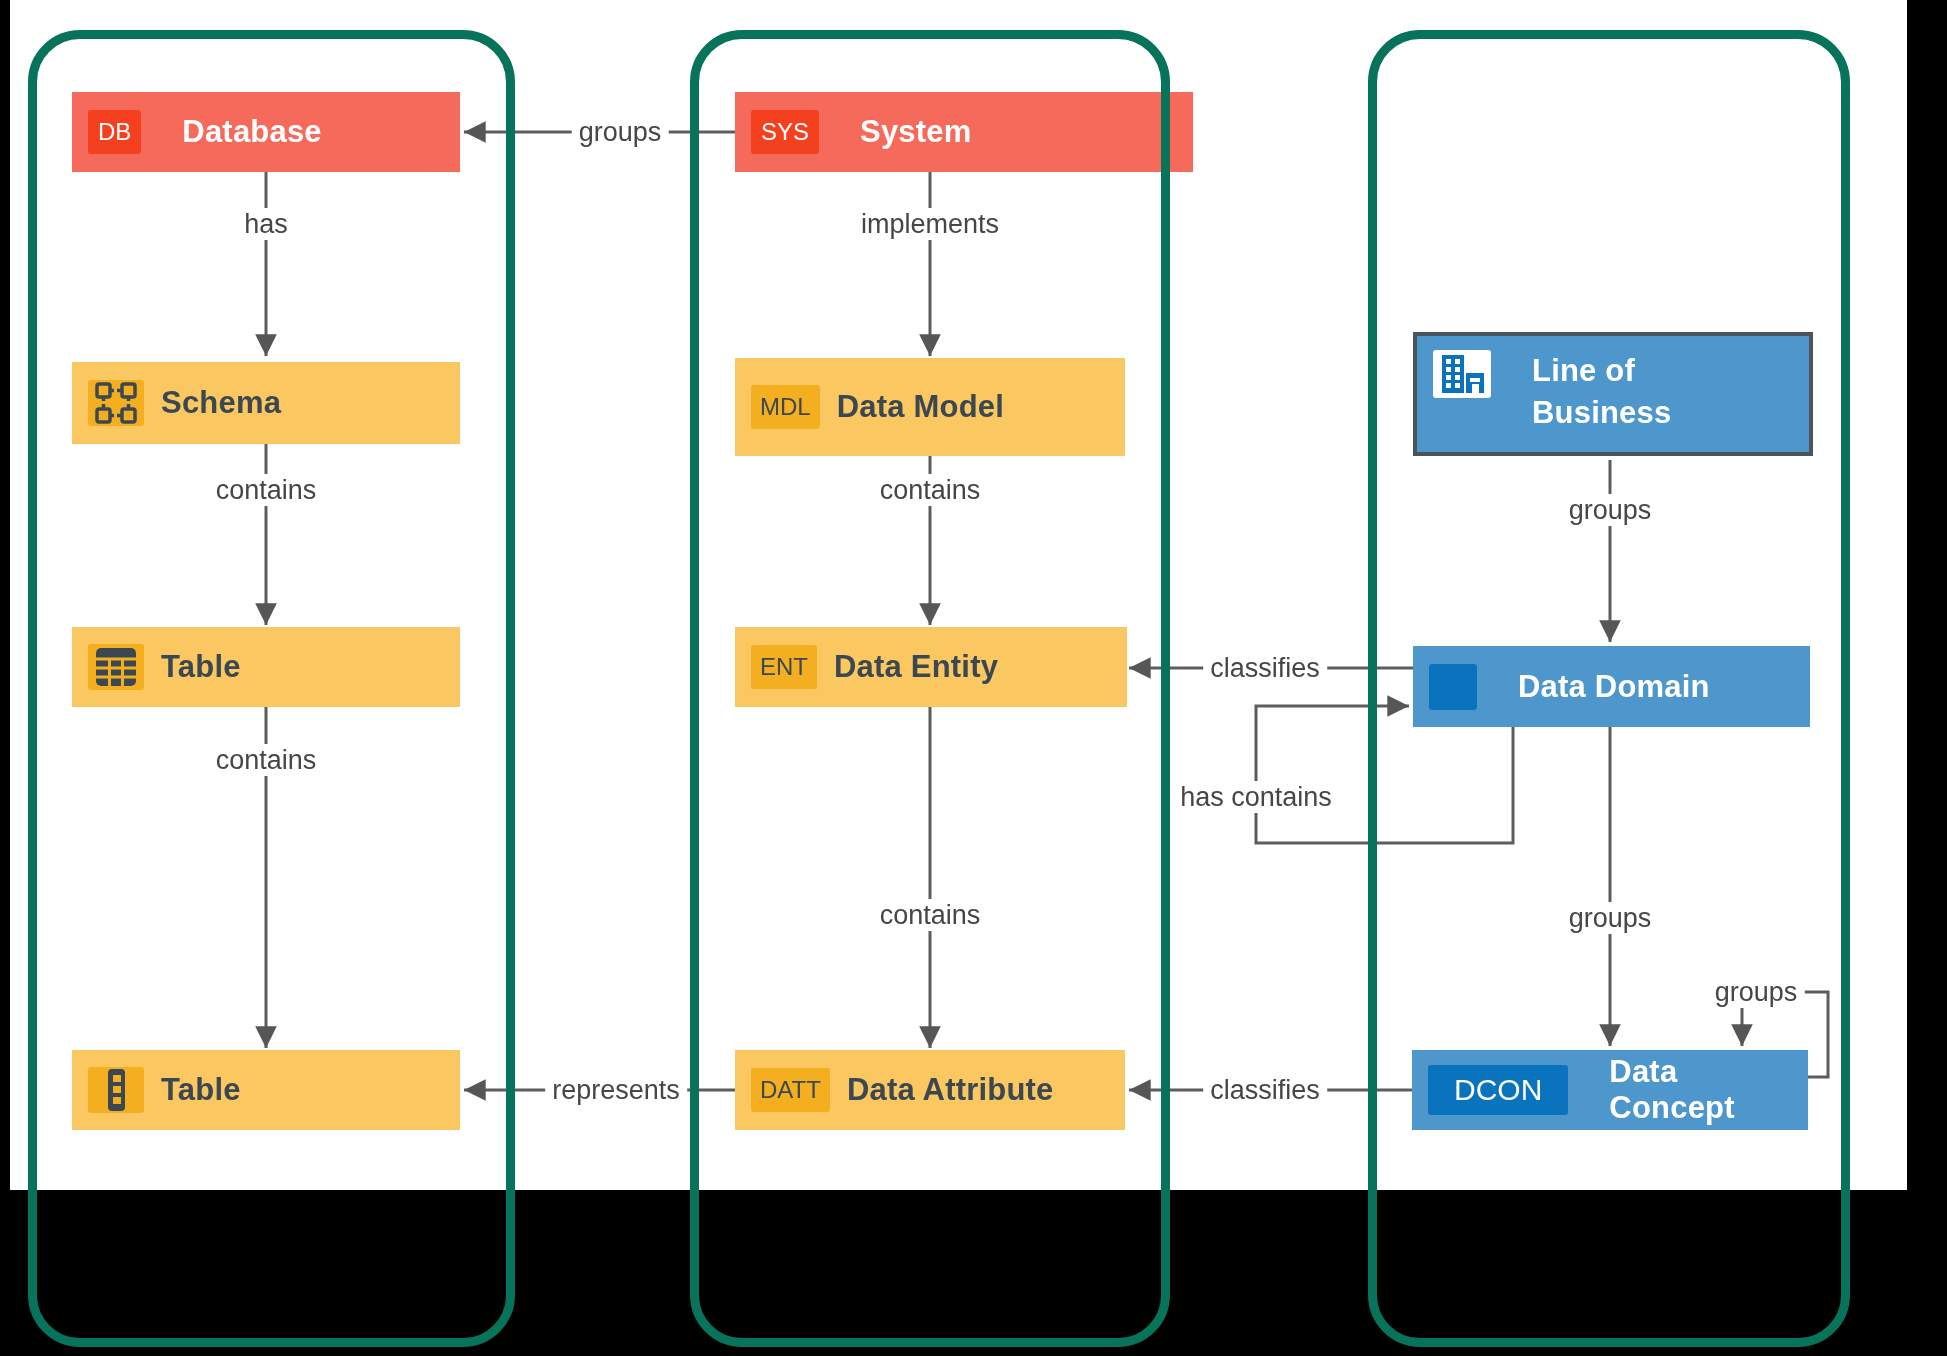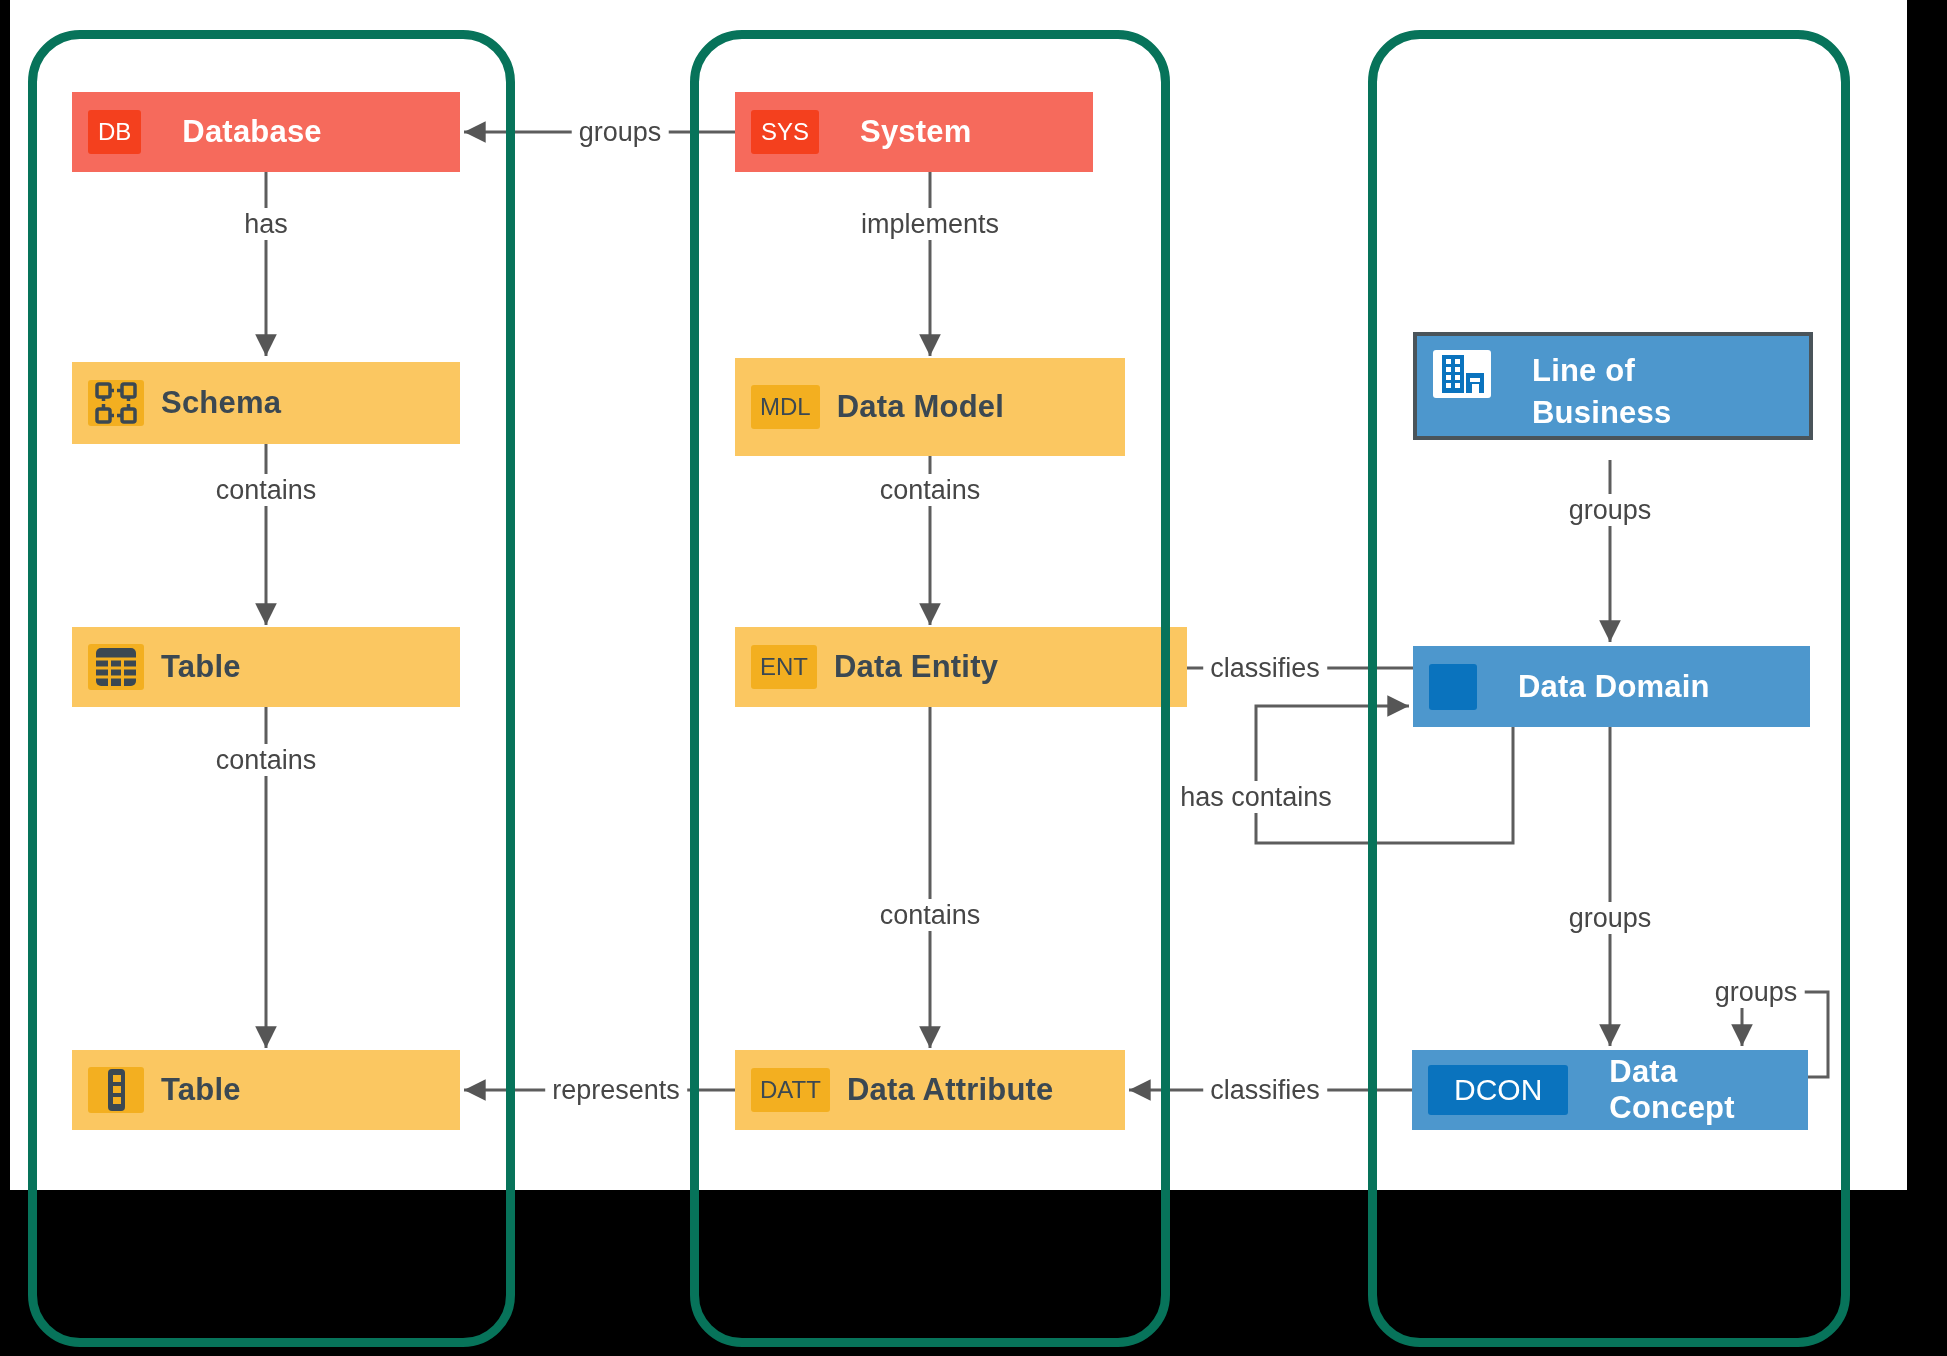--- a/index.html
+++ b/index.html
@@ -124,41 +124,41 @@
       <svg width="46" height="46" viewBox="0 0 46 46">
         <rect x="15" y="2" width="17" height="42" rx="4" fill="#3B4852"></rect>
         <rect x="20" y="8" width="8" height="7" fill="#F3AF20"></rect>
         <rect x="20" y="19" width="8" height="7" fill="#F3AF20"></rect>
         <rect x="20" y="30" width="8" height="7" fill="#F3AF20"></rect>
       </svg>
     </span>
     <span class="title">Table</span>
   </div>
 
-  <div class="node red" style="left:735px;top:92px;width:358px;height:80px">
+  <div class="node red" style="left:735px;top:92px;width:458px;height:80px">
     <span class="badge text-red">SYS</span>
     <span class="title">System</span>
   </div>
 
   <div class="node yellow" style="left:735px;top:358px;width:390px;height:98px">
     <span class="badge text-yellow">MDL</span>
     <span class="title">Data Model</span>
   </div>
 
-  <div class="node yellow" style="left:735px;top:627px;width:452px;height:80px">
+  <div class="node yellow" style="left:735px;top:627px;width:392px;height:80px">
     <span class="badge text-yellow">ENT</span>
     <span class="title">Data Entity</span>
   </div>
 
   <div class="node yellow" style="left:735px;top:1050px;width:390px;height:80px">
     <span class="badge text-yellow">DATT</span>
     <span class="title">Data Attribute</span>
   </div>
 
-  <div class="node blue" id="lob" style="left:1413px;top:332px;width:400px;height:108px">
+  <div class="node blue" id="lob" style="left:1413px;top:332px;width:400px;height:124px">
     <span class="badge icon-white">
       <svg width="50" height="42" viewBox="0 0 50 42">
         <rect x="5" y="2" width="22" height="38" fill="#0A73BE"></rect>
         <g fill="#ffffff">
           <rect x="9" y="6" width="5" height="5"></rect>
             <rect x="18" y="6" width="5" height="5"></rect>
           <rect x="9" y="14" width="5" height="5"></rect>
             <rect x="18" y="14" width="5" height="5"></rect>
           <rect x="9" y="22" width="5" height="5"></rect>
             <rect x="18" y="22" width="5" height="5"></rect>

